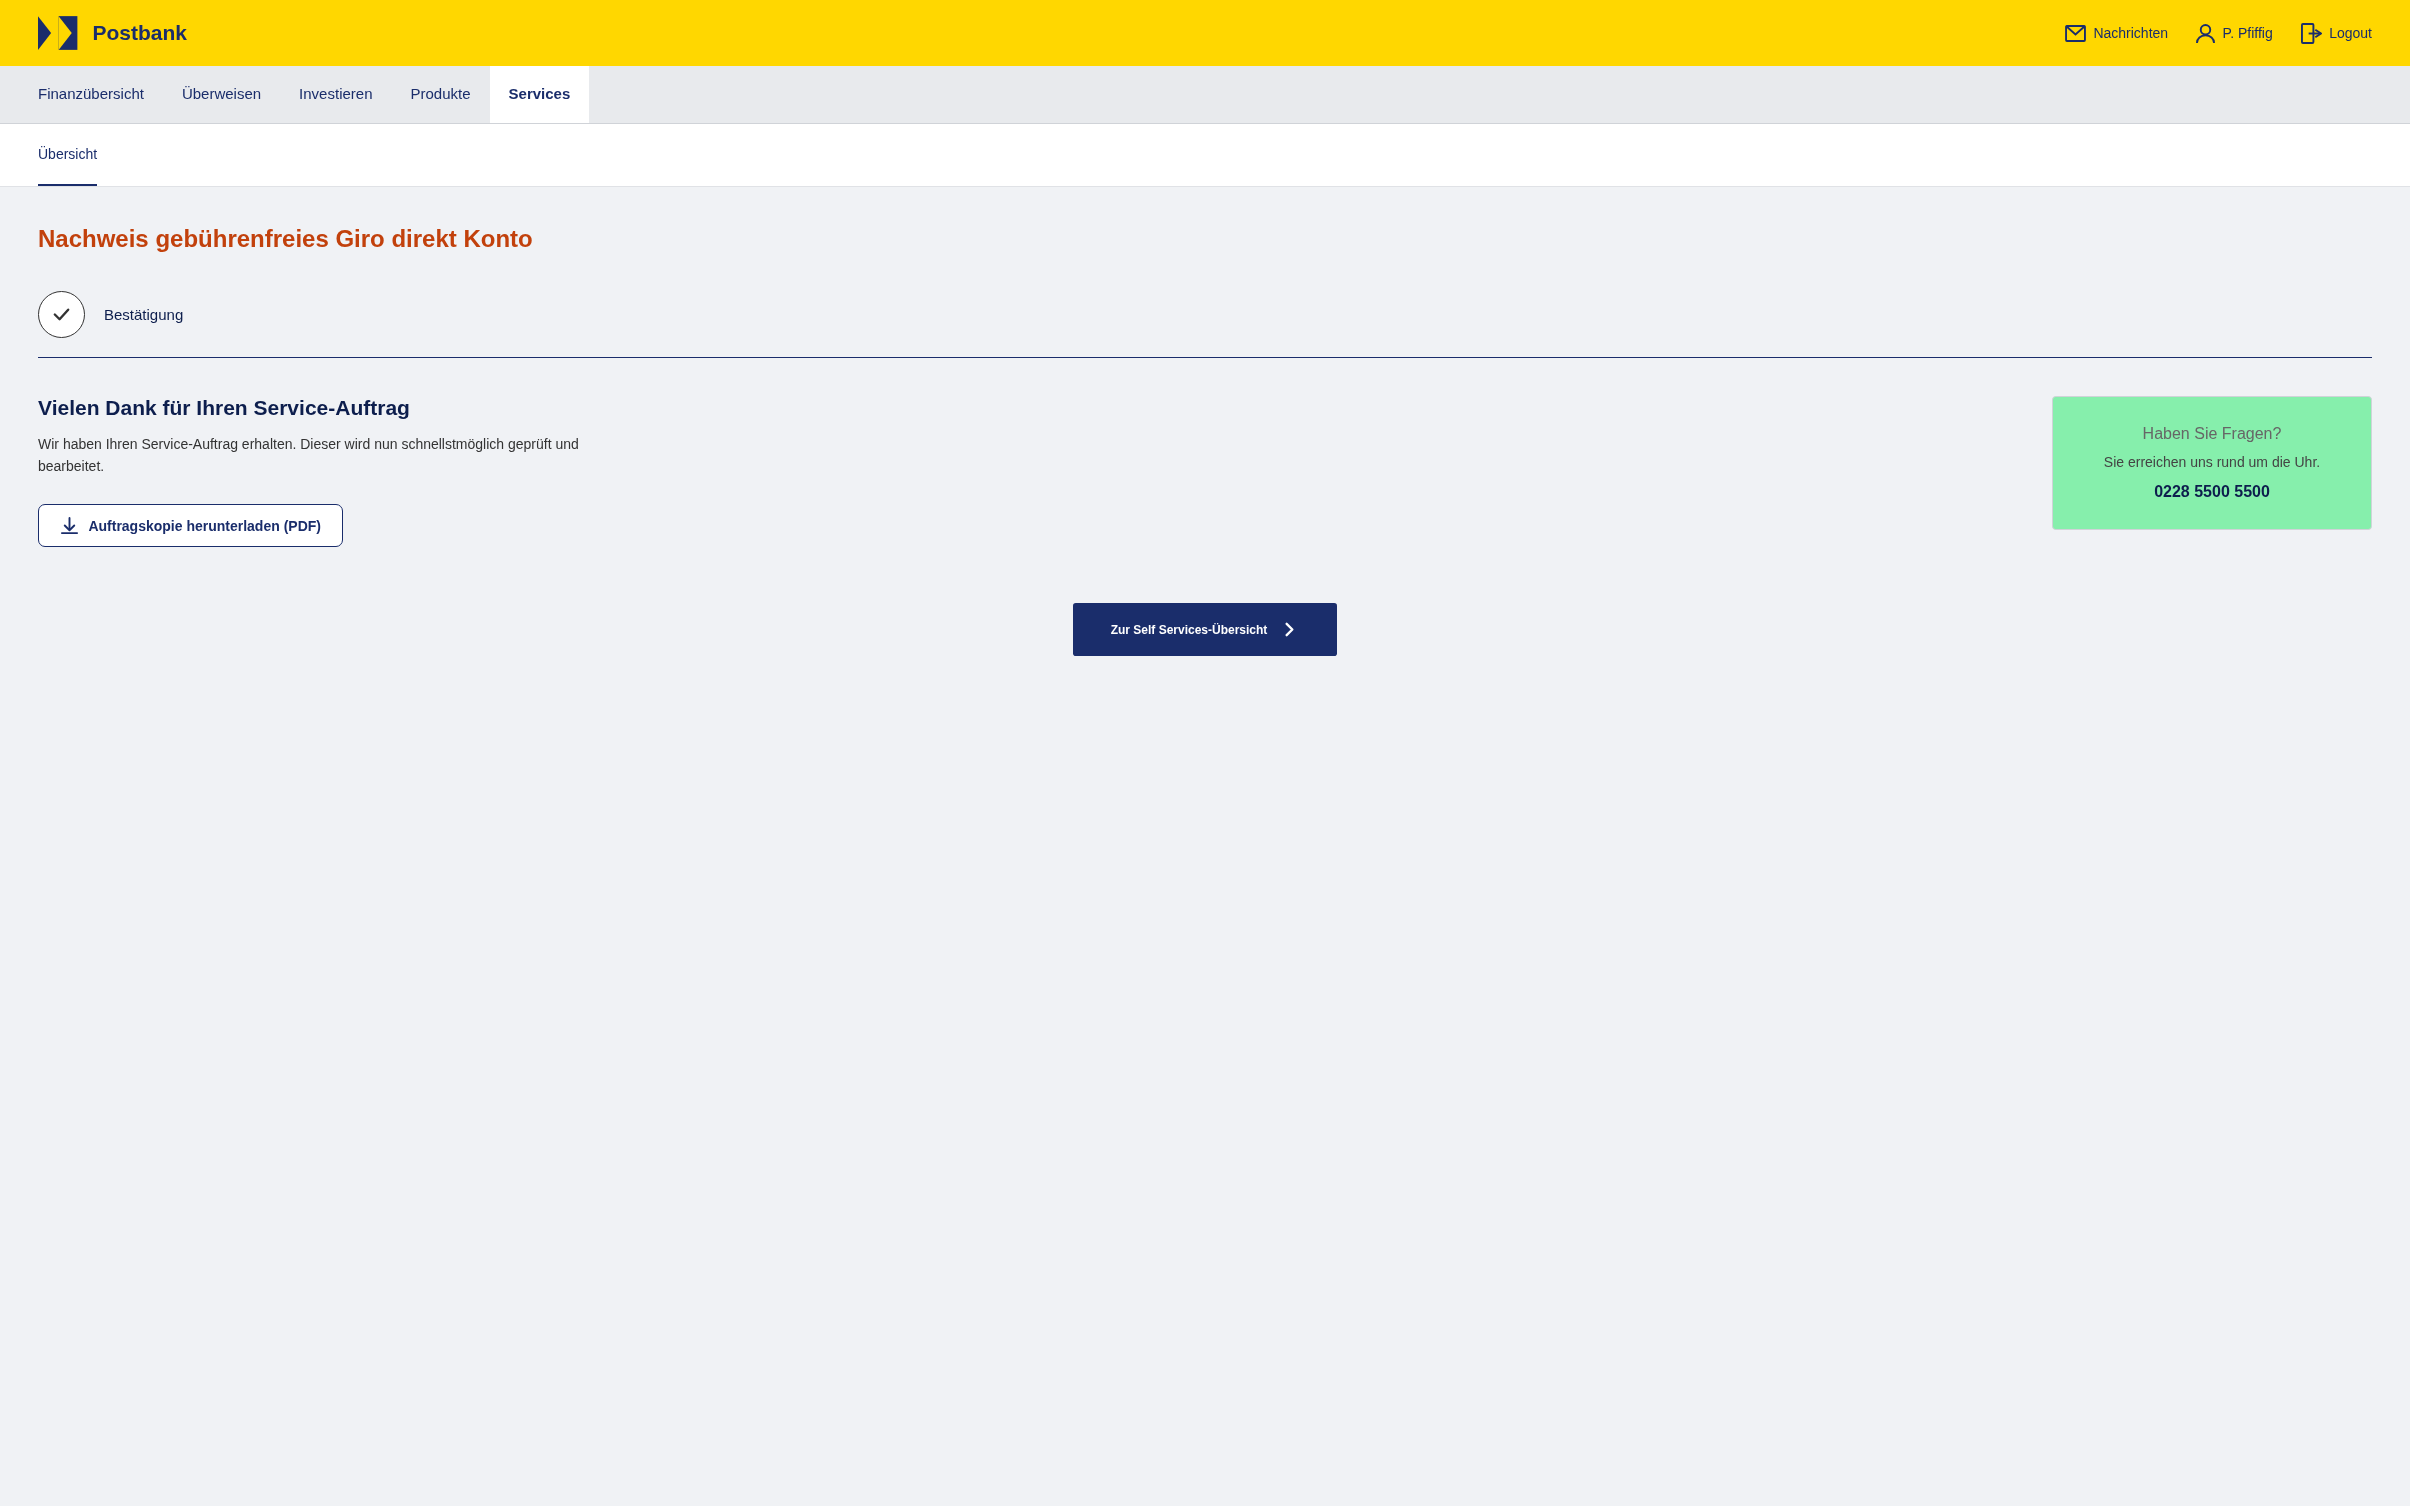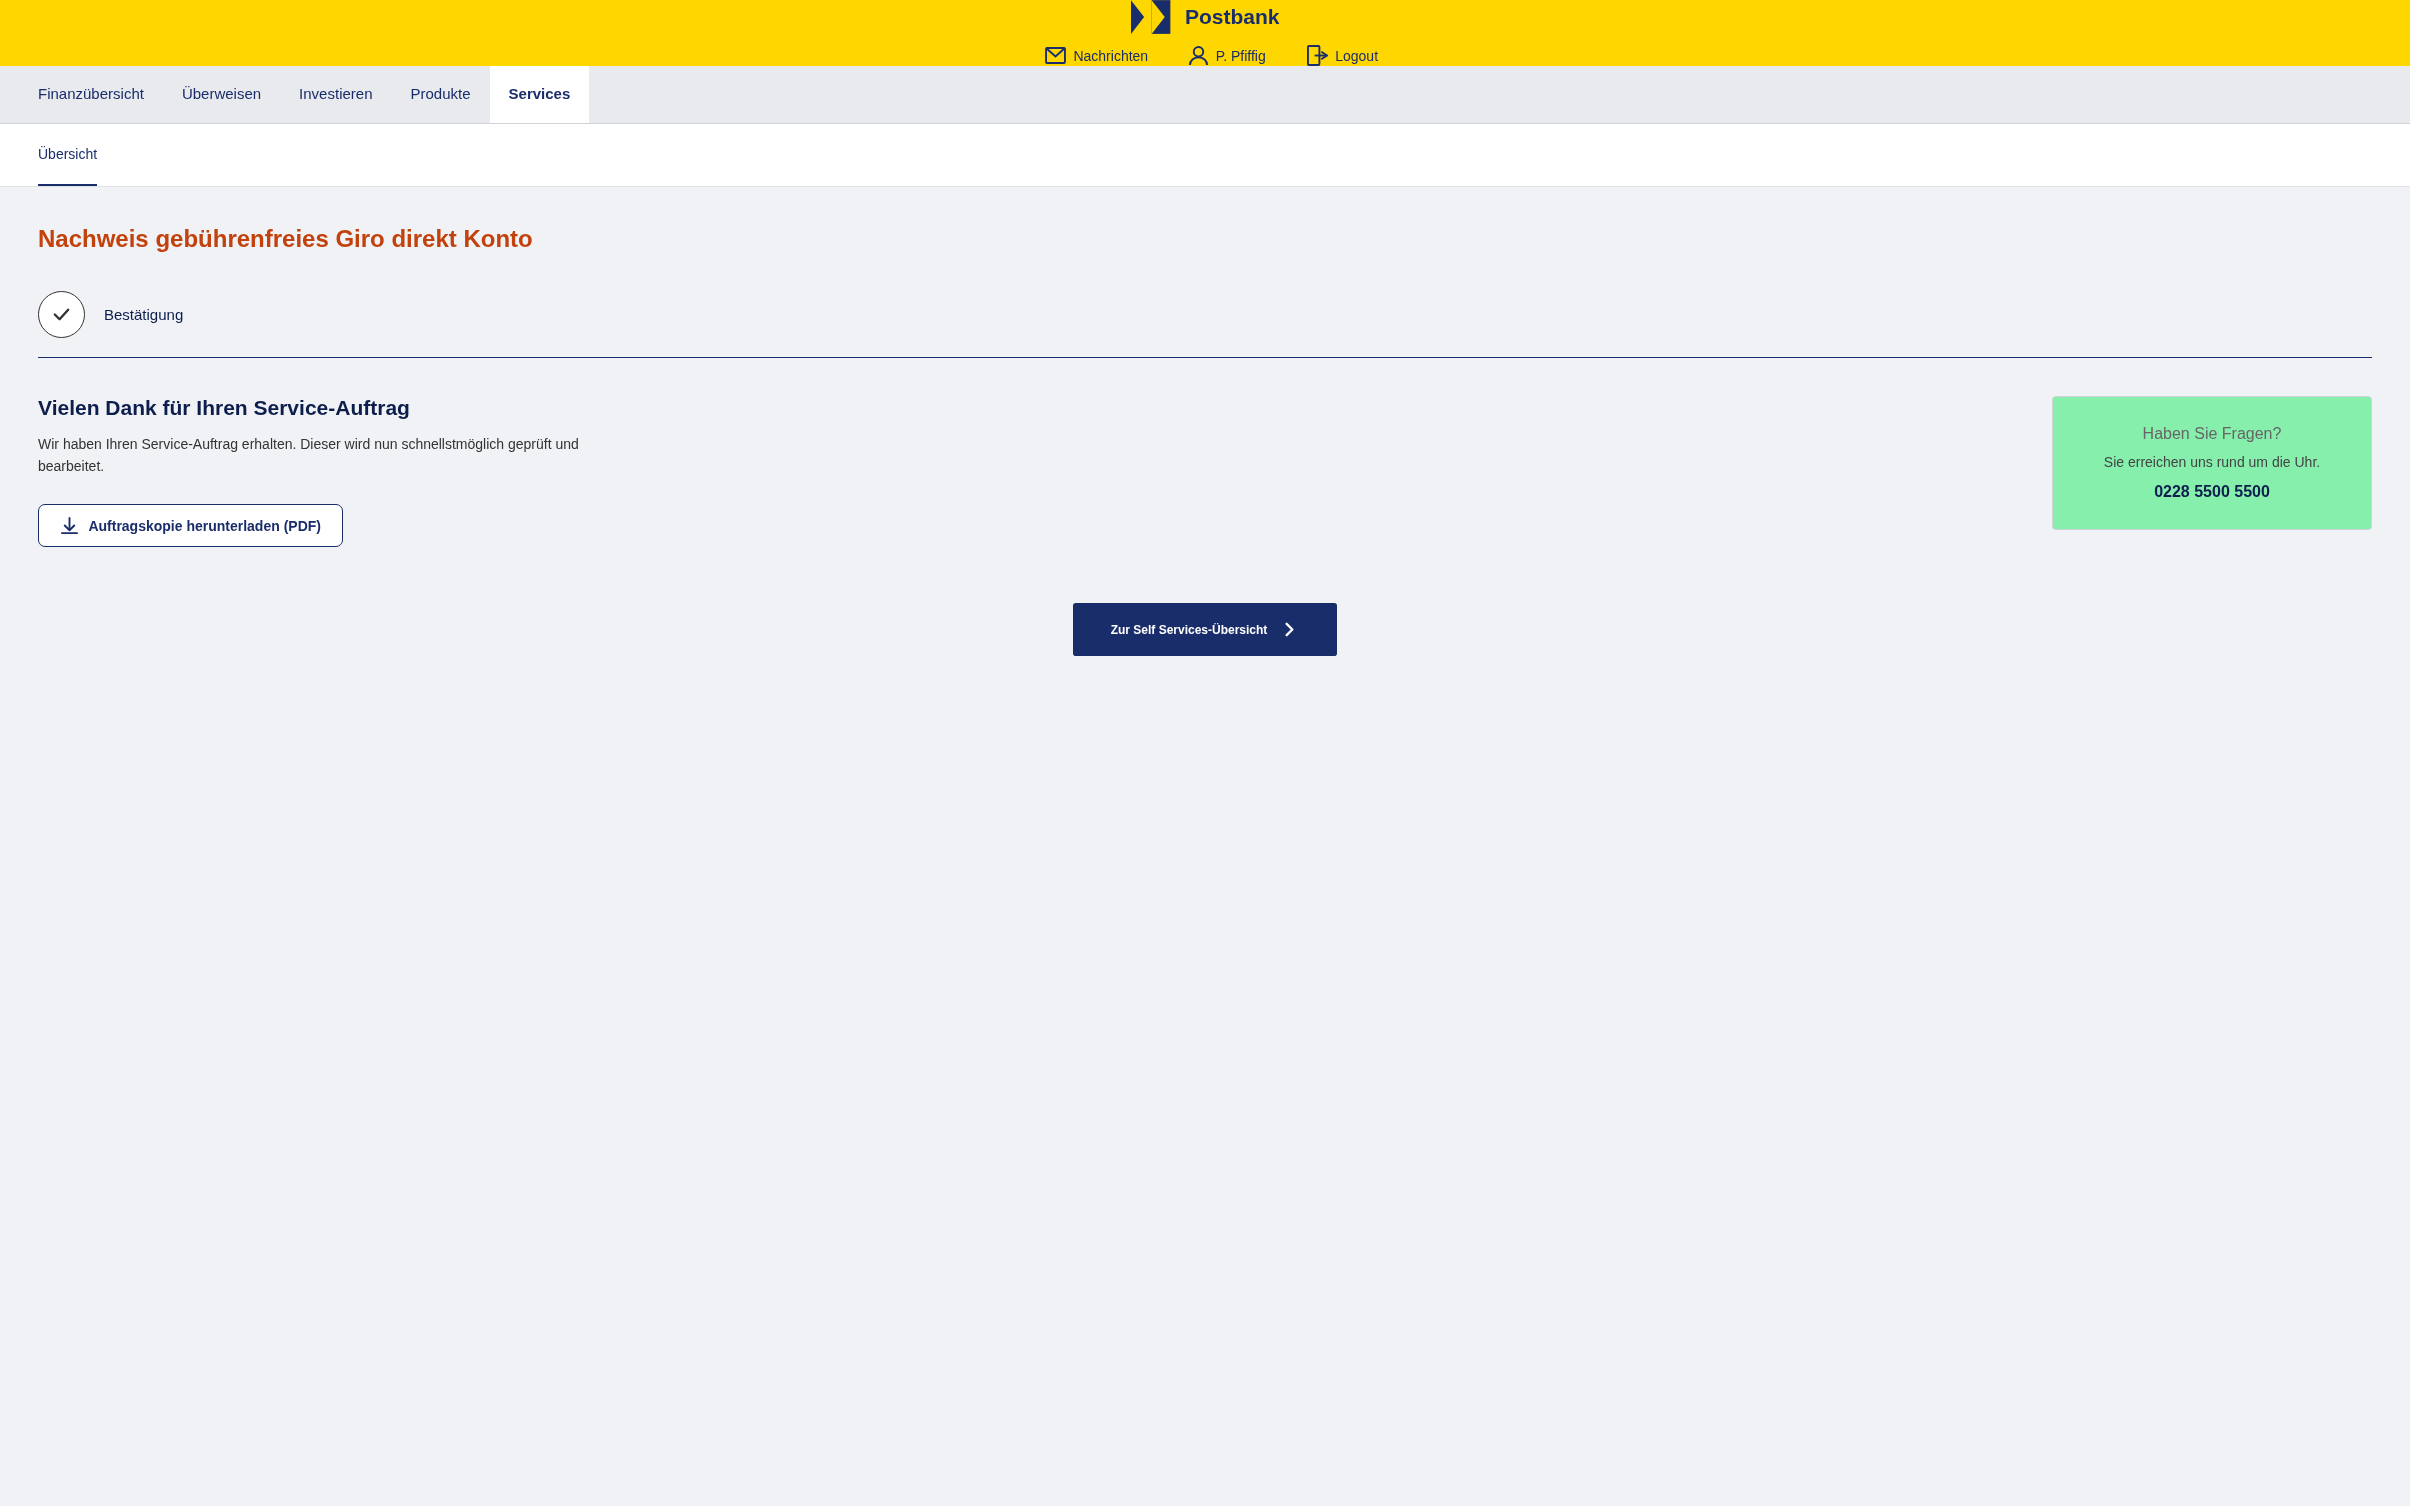--- a/index.html
+++ b/index.html
@@ -15,21 +15,20 @@
     }
 
     
     .header {
       background: #FFD700;
       height: 66px;
       display: flex;
       align-items: center;
       justify-content: space-between;
       padding: 0 38px;
-      flex-direction: column;
     }
 
     .header-logo {
       display: flex;
       align-items: center;
       gap: 9.4px;
     }
 
     .logo-icon {
       width: 45px;
@@ -49,21 +48,20 @@
     }
 
     .header-nav-item {
       display: flex;
       align-items: center;
       gap: 7.5px;
       color: #1a2d6b;
       font-size: 14px;
       cursor: pointer;
       font-weight: 500;
-      margin-left: 13px;
     }
 
     .header-nav-item svg {
       color: #1a2d6b;
     }
 
     
     .top-nav {
       background: #e8eaed;
       height: 58px;

